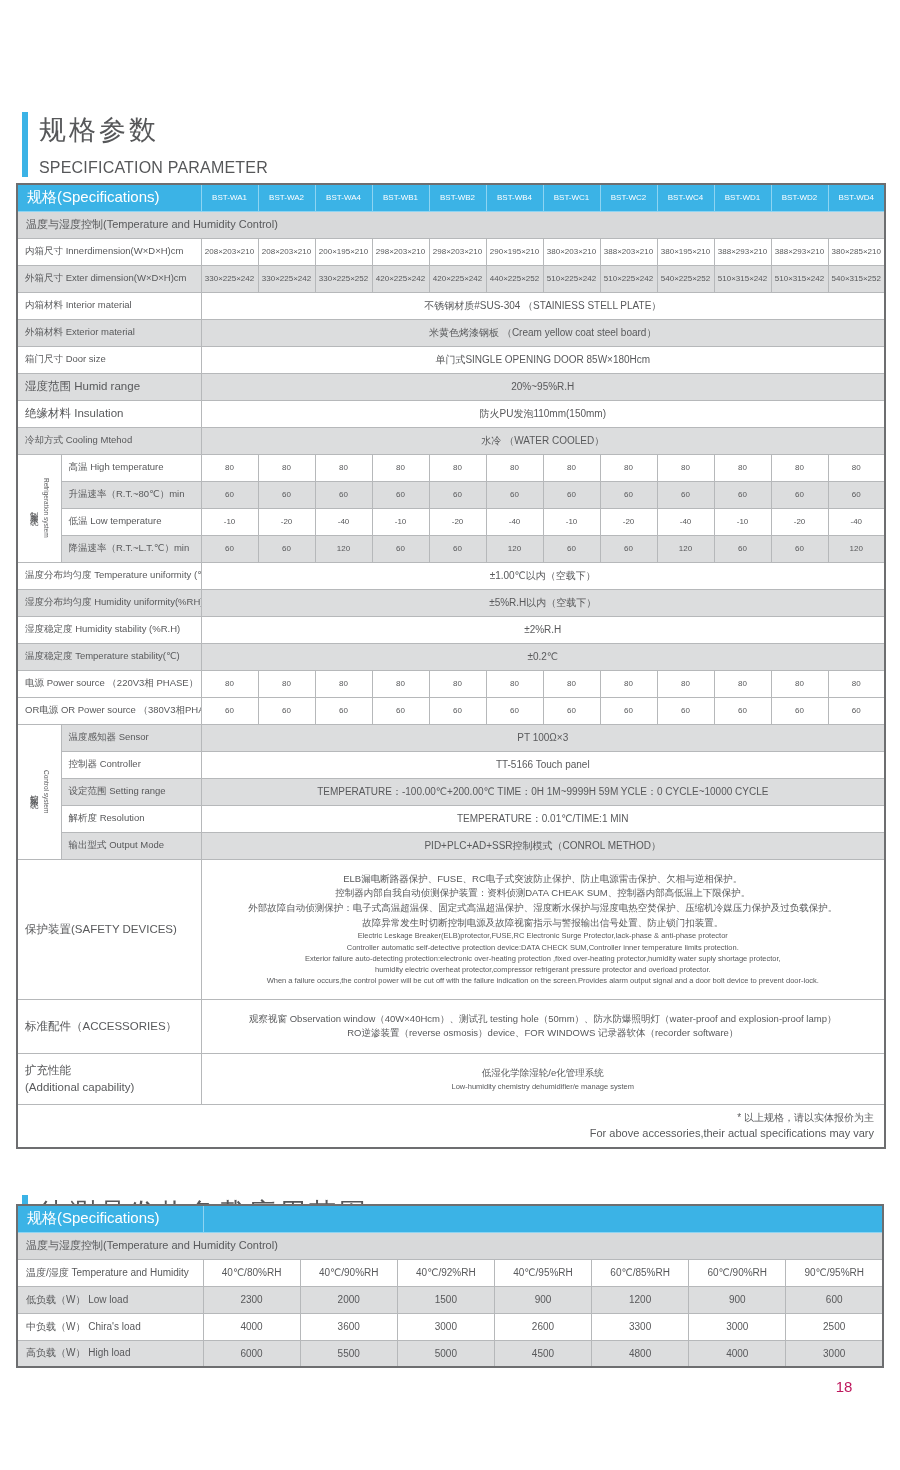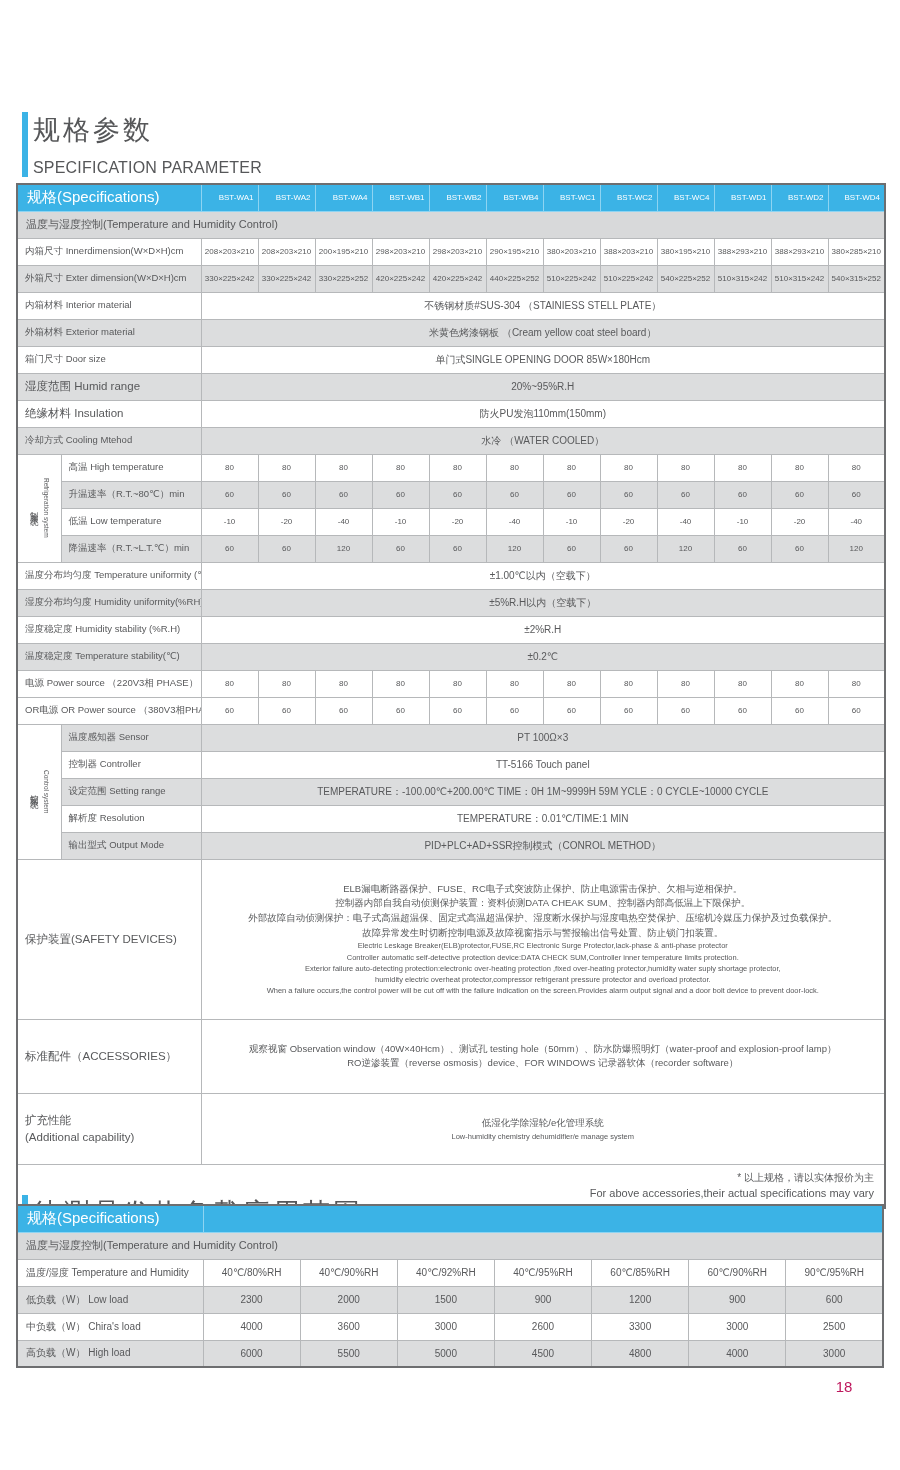--- a/index.html
+++ b/index.html
@@ -1,44 +1,44 @@
 <!DOCTYPE html>
 <html style="--blue: #3BB3E6; --shade: #DCDDDE; --section: #D8D9DA;"><head>
 <meta charset="utf-8">
 <style>
   *{margin:0;padding:0;box-sizing:border-box}
   html,body{background:#fff}
   body{width:900px;height:1470px;font-family:"Liberation Sans","DejaVu Sans",sans-serif;color:#58595b;position:relative}
   .page{position:relative;width:900px;height:1470px;background:#fff;overflow:hidden}
 
-  .title-block{position:absolute;left:22px;display:flex;gap:5px}
+  .title-block{position:absolute;left:22px;display:flex;gap:11px}
   .accent-bar{width:6px;background:var(--blue);flex:0 0 6px}
   .title-cn{font-size:27px;letter-spacing:3px;color:#565759}
   .title-en{font-size:16px;margin-top:11px;color:#565759;letter-spacing:.2px}
 
   table{border-collapse:collapse;table-layout:fixed;position:absolute;left:16px;width:868px;border:2px solid #6d6e70;background:#fff}
   #main-table{top:183px}
   #load-table{top:1204px}
   tr{height:27px}
   td,th{border:1px solid #b6b8ba;overflow:hidden;vertical-align:middle}
   th{background:var(--blue);color:#fff;font-weight:normal;border-color:#8ed4f2}
   .hdr-lbl{text-align:left;padding-left:9px;font-size:15px;white-space:nowrap}
-  .hdr-model{font-size:8px;text-align:right;white-space:nowrap;padding:0 4px}
+  .hdr-model{font-size:8px;text-align:center;white-space:nowrap;padding:0 4px}
   .sect{background:var(--section);text-align:left;padding-left:8px;font-size:11px;height:22px;white-space:nowrap}
   .lbl{text-align:left;padding:2px 3px 2px 7px;font-size:9.5px;white-space:nowrap}
   .biglbl{font-size:11.5px}
   .lbl-line{font-size:inherit;line-height:1.45}
   .val{text-align:center;font-size:8px;white-space:nowrap;padding:0 1px}
   .merged{text-align:center;font-size:10px;white-space:nowrap}
   .shade td{background:var(--shade)}
   .group-cell{background:#fff !important;padding:2px 0}
   .gwrap{display:flex;justify-content:center;align-items:center;gap:2px}
   .vcn{writing-mode:vertical-rl;text-orientation:upright;font-size:8.5px;letter-spacing:1.5px}
   .ven{writing-mode:vertical-rl;font-size:6.5px;max-height:102px}
-  .big{padding:22px 4px;text-align:center}
+  .big{padding:12px 4px;text-align:center}
   .line{font-size:9.5px;line-height:1.55;white-space:nowrap;text-align:center}
   .line.small{font-size:7.5px;line-height:1.5}
   .footnote{padding:5px 10px;text-align:right;vertical-align:top}
   .fn-line{font-size:10px;line-height:1.5}
   .fn-line:last-child{padding-left:6px;font-size:11px}
   .t2lbl{font-size:10px;padding-left:8px}
   .t2val{font-size:10px}
   .page-number{position:absolute;left:822px;top:1378px;font-size:15px;color:#be185d;width:44px;text-align:center}
 </style>
 </head>

